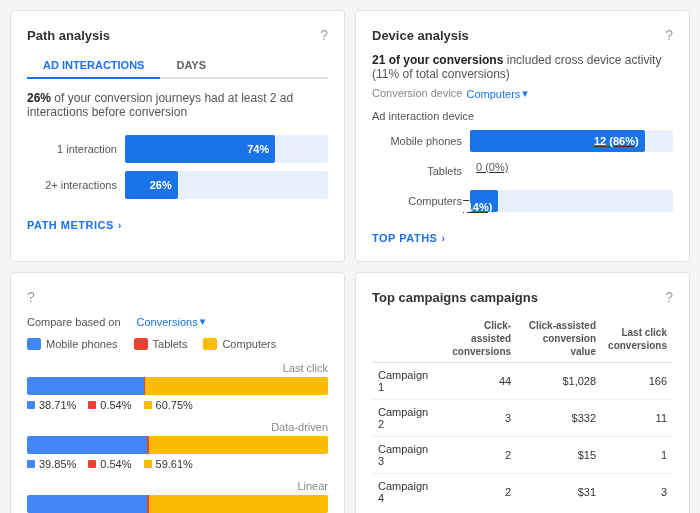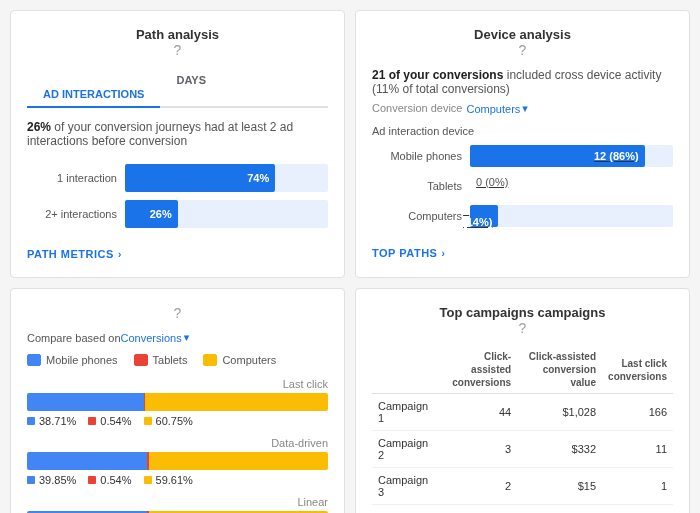--- a/index.html
+++ b/index.html
@@ -20,21 +20,20 @@
       background: #fff;
       border: 1px solid #e0e0e0;
       border-radius: 4px;
       padding: 16px;
     }
     .card-header {
       display: flex;
       justify-content: space-between;
       align-items: center;
       margin-bottom: 10px;
-      flex-direction: column;
     }
     .card-title {
       font-size: 13px;
       font-weight: 600;
       color: #333;
     }
     .help-icon {
       color: #9e9e9e;
       font-size: 14px;
       cursor: pointer;
@@ -50,21 +49,20 @@
       font-size: 11px;
       font-weight: 600;
       color: #5f6368;
       cursor: pointer;
       border-bottom: 2px solid transparent;
       margin-bottom: -2px;
     }
     .tab.active {
       color: #1a73e8;
       border-bottom: 2px solid #1a73e8;
-      margin-top: 14px;
     }
     .path-desc {
       font-size: 12px;
       color: #555;
       margin-bottom: 16px;
     }
     .path-desc strong {
       font-weight: 600;
       color: #222;
     }
@@ -191,21 +189,21 @@
       color: #555;
       margin-left: 6px;
     }
     
     .compare-label {
       font-size: 11px;
       color: #555;
       margin-bottom: 10px;
       display: flex;
       align-items: center;
-      gap: 0;
+      gap: 16px;
     }
     .compare-label .dropdown {
       color: #1a73e8;
       cursor: pointer;
       display: flex;
       align-items: center;
       gap: 2px;
     }
     .legend {
       display: flex;

